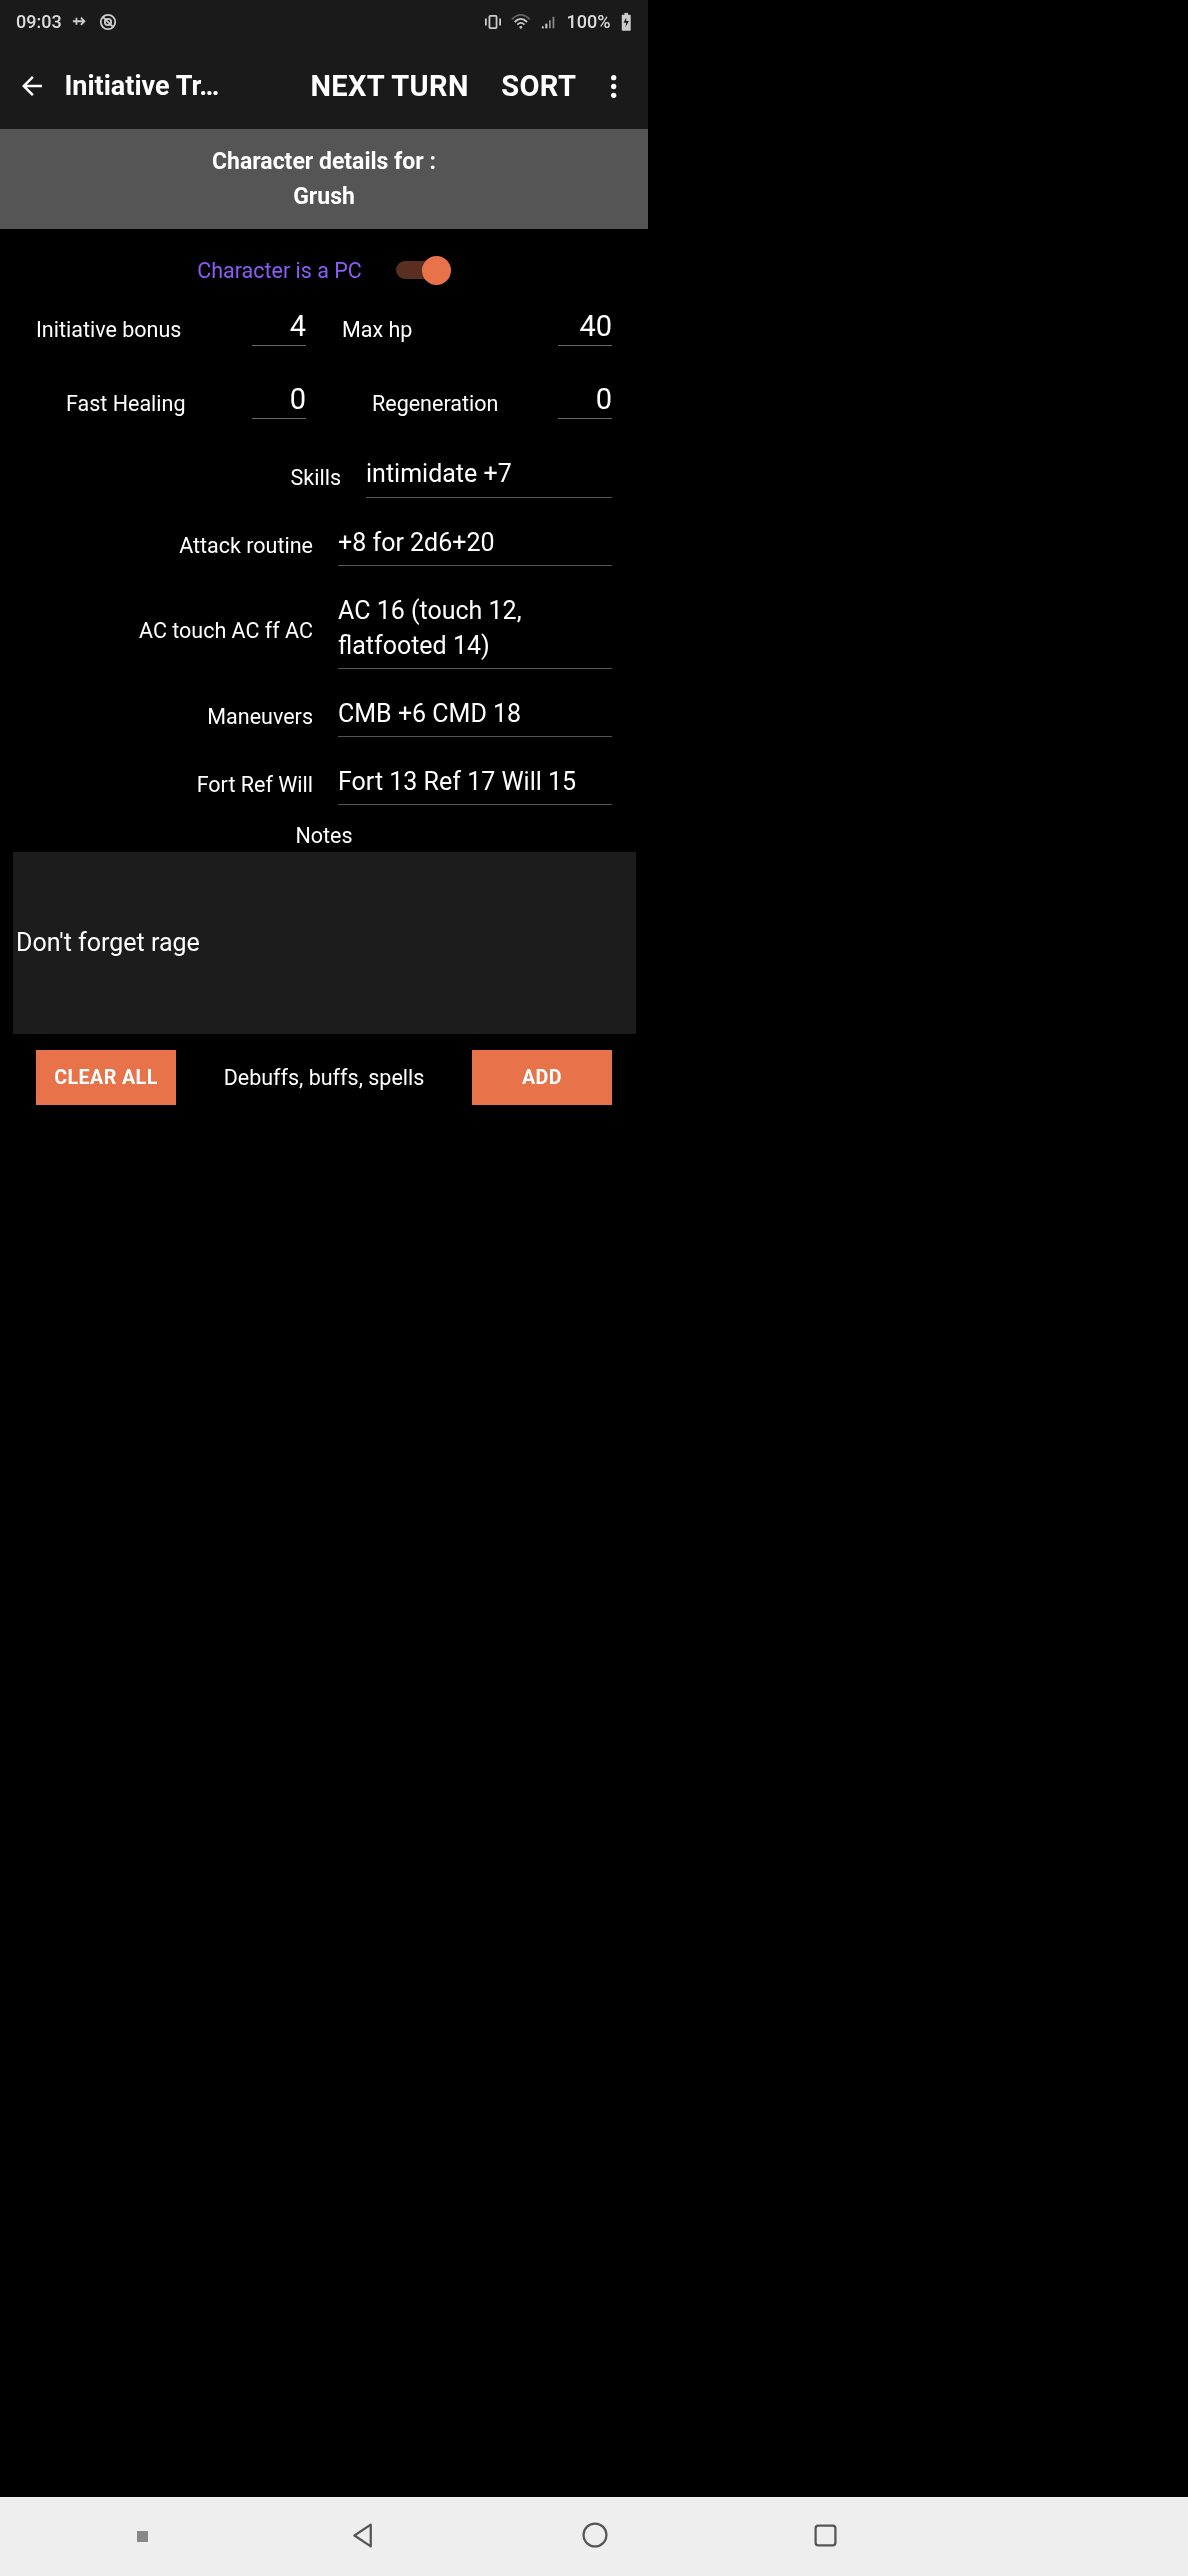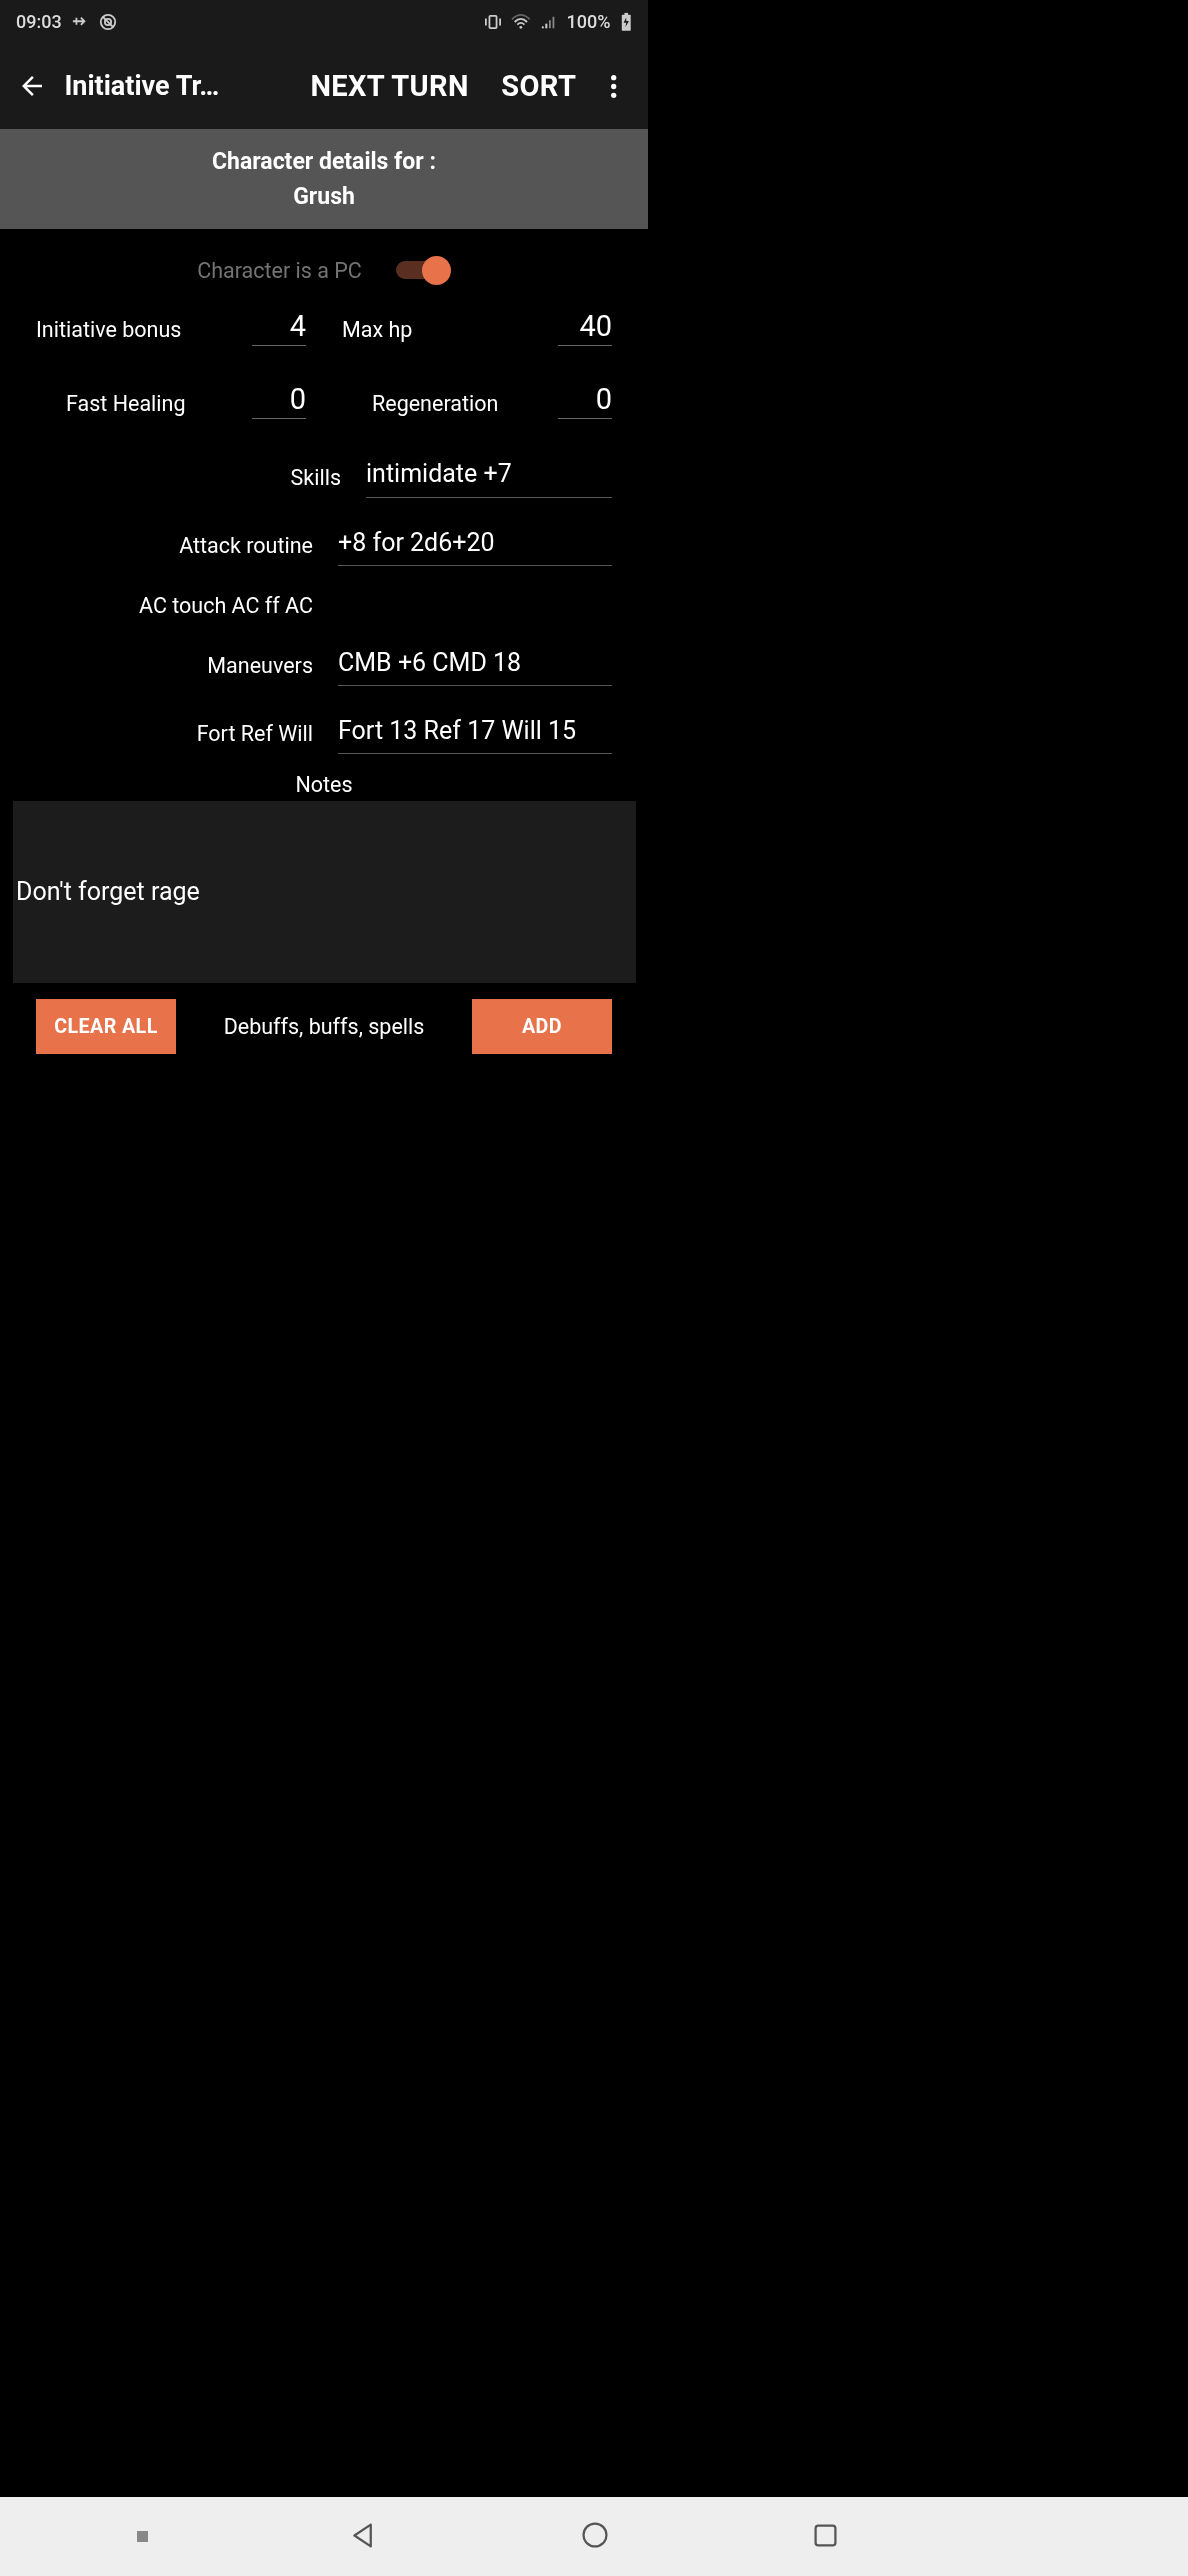--- a/index.html
+++ b/index.html
@@ -77,21 +77,21 @@
   }
 
   
   .pc-row {
     display: flex;
     align-items: center;
     justify-content: center;
     gap: 34px;
     padding: 16px 0 9px 0;
   }
-  .pc-row .lbl { font-size: 21.5px; font-weight: 400; color: #737373; }
+  .pc-row .lbl { font-size: 21.5px; font-weight: 400; color: #8b5cf6; }
   .toggle {
     position: relative;
     width: 55px; height: 29px;
   }
   .toggle .track {
     position: absolute; left: 0; top: 5.4px;
     width: 47px; height: 18px;
     border-radius: 9px;
     background: #5a2f21;
   }
@@ -315,20 +315,21 @@
     <span class="val">intimidate +7</span>
   </div>
 
   <div class="rowLV">
     <span class="lbl">Attack routine</span>
     <span class="val">+8 for 2d6+20</span>
   </div>
 
   <div class="rowLV">
     <span class="lbl">AC touch AC ff AC</span>
+    <span class="val">AC 16 (touch 12, flatfooted 14)</span>
   </div>
 
   <div class="rowLV">
     <span class="lbl">Maneuvers</span>
     <span class="val">CMB +6 CMD 18</span>
   </div>
 
   <div class="rowLV">
     <span class="lbl">Fort Ref Will</span>
     <span class="val">Fort 13 Ref 17 Will 15</span>

